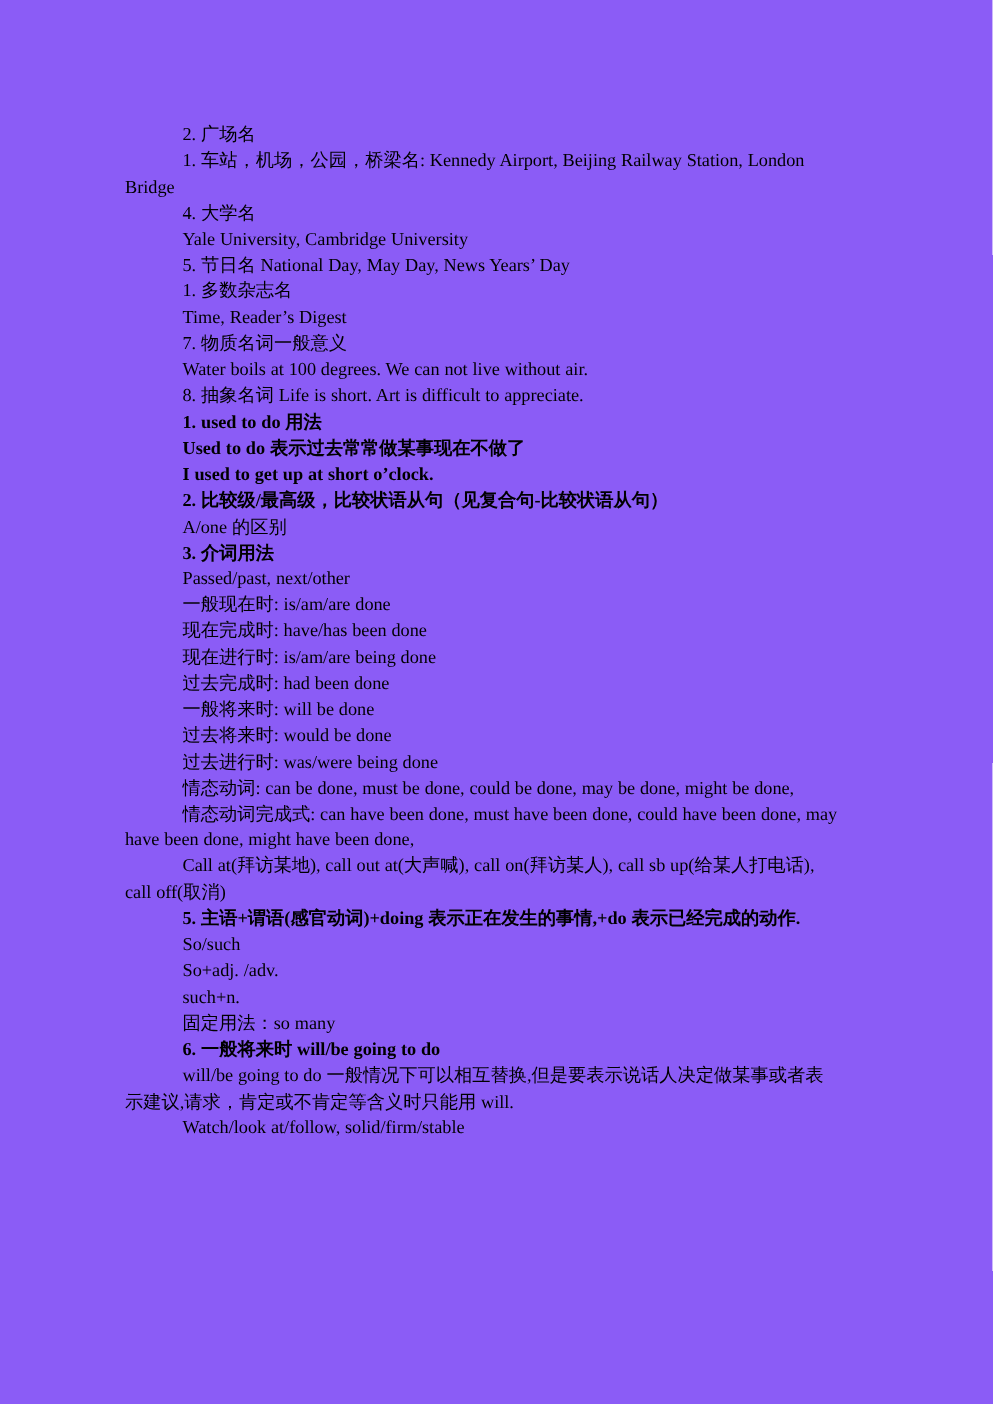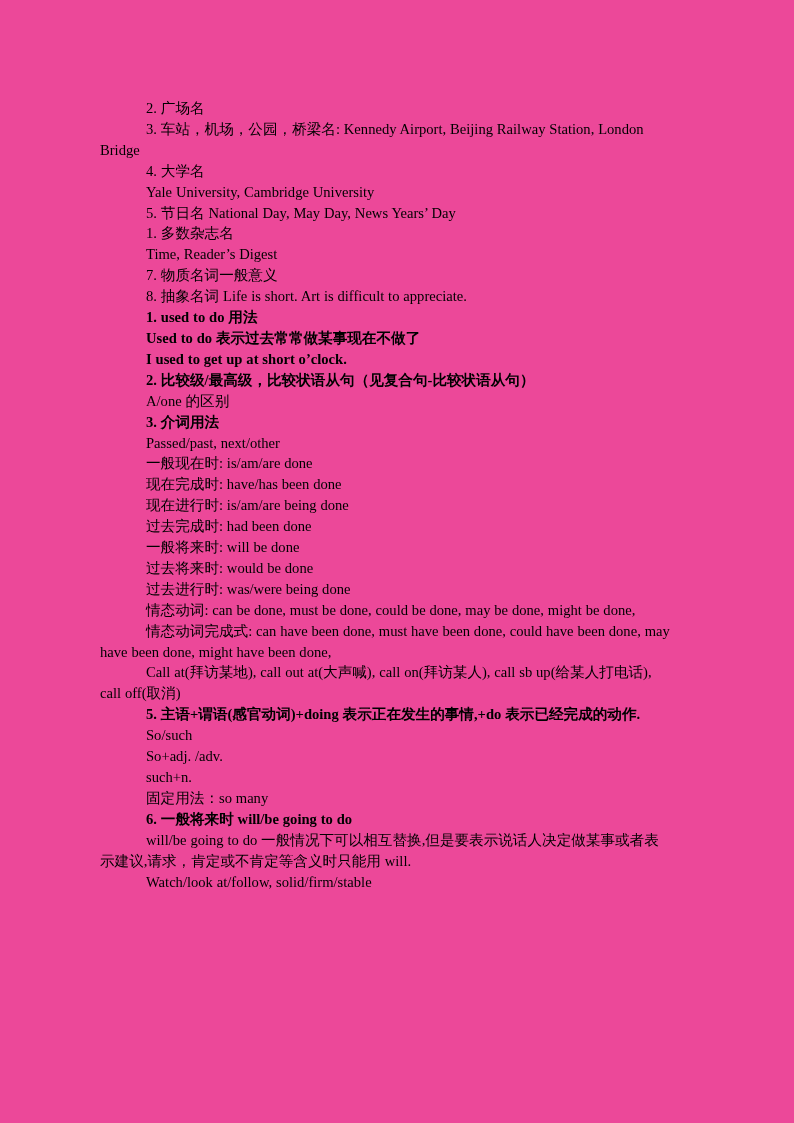--- a/index.html
+++ b/index.html
@@ -11,21 +11,21 @@
     width: 794px;
     height: 1123px;
     overflow: hidden;
     font-family: "Liberation Serif", "DejaVu Serif", serif;
     color: #000000;
   }
   #page {
     position: relative;
     width: 794px;
     height: 1123px;
-    background: #ec4899;
+    background: #8b5cf6;
     box-sizing: border-box;
     padding: 98px 122px 0 100px;
   }
   #doc-body {
     width: 572px;
   }
   
   .para {
     margin: 0;
     padding: 0;
@@ -42,27 +42,28 @@
     text-indent: 46px;
   }
 </style>
 </head>
 <body>
 
 <div id="page">
   <div id="doc-body">
 
     <p class="para">2. 广场名</p>
-    <p class="para">3. 车站，机场，公园，桥梁名: Kennedy Airport, Beijing Railway Station, London Bridge</p>
+    <p class="para">1. 车站，机场，公园，桥梁名: Kennedy Airport, Beijing Railway Station, London Bridge</p>
     <p class="para">4. 大学名</p>
     <p class="para">Yale University, Cambridge University</p>
     <p class="para">5. 节日名 National Day, May Day, News Years’ Day</p>
     <p class="para">1. 多数杂志名</p>
     <p class="para">Time, Reader’s Digest</p>
     <p class="para">7. 物质名词一般意义</p>
+    <p class="para">Water boils at 100 degrees. We can not live without air.</p>
     <p class="para">8. 抽象名词 Life is short. Art is difficult to appreciate.</p>
 
     <p class="para heading">1. used to do  用法</p>
     <p class="para heading">Used to do  表示过去常常做某事现在不做了</p>
     <p class="para heading">I used to get up at short o’clock.</p>
 
     <p class="para heading">2. 比较级/最高级，比较状语从句（见复合句-比较状语从句）</p>
     <p class="para">A/one 的区别</p>
 
     <p class="para heading">3. 介词用法</p>

